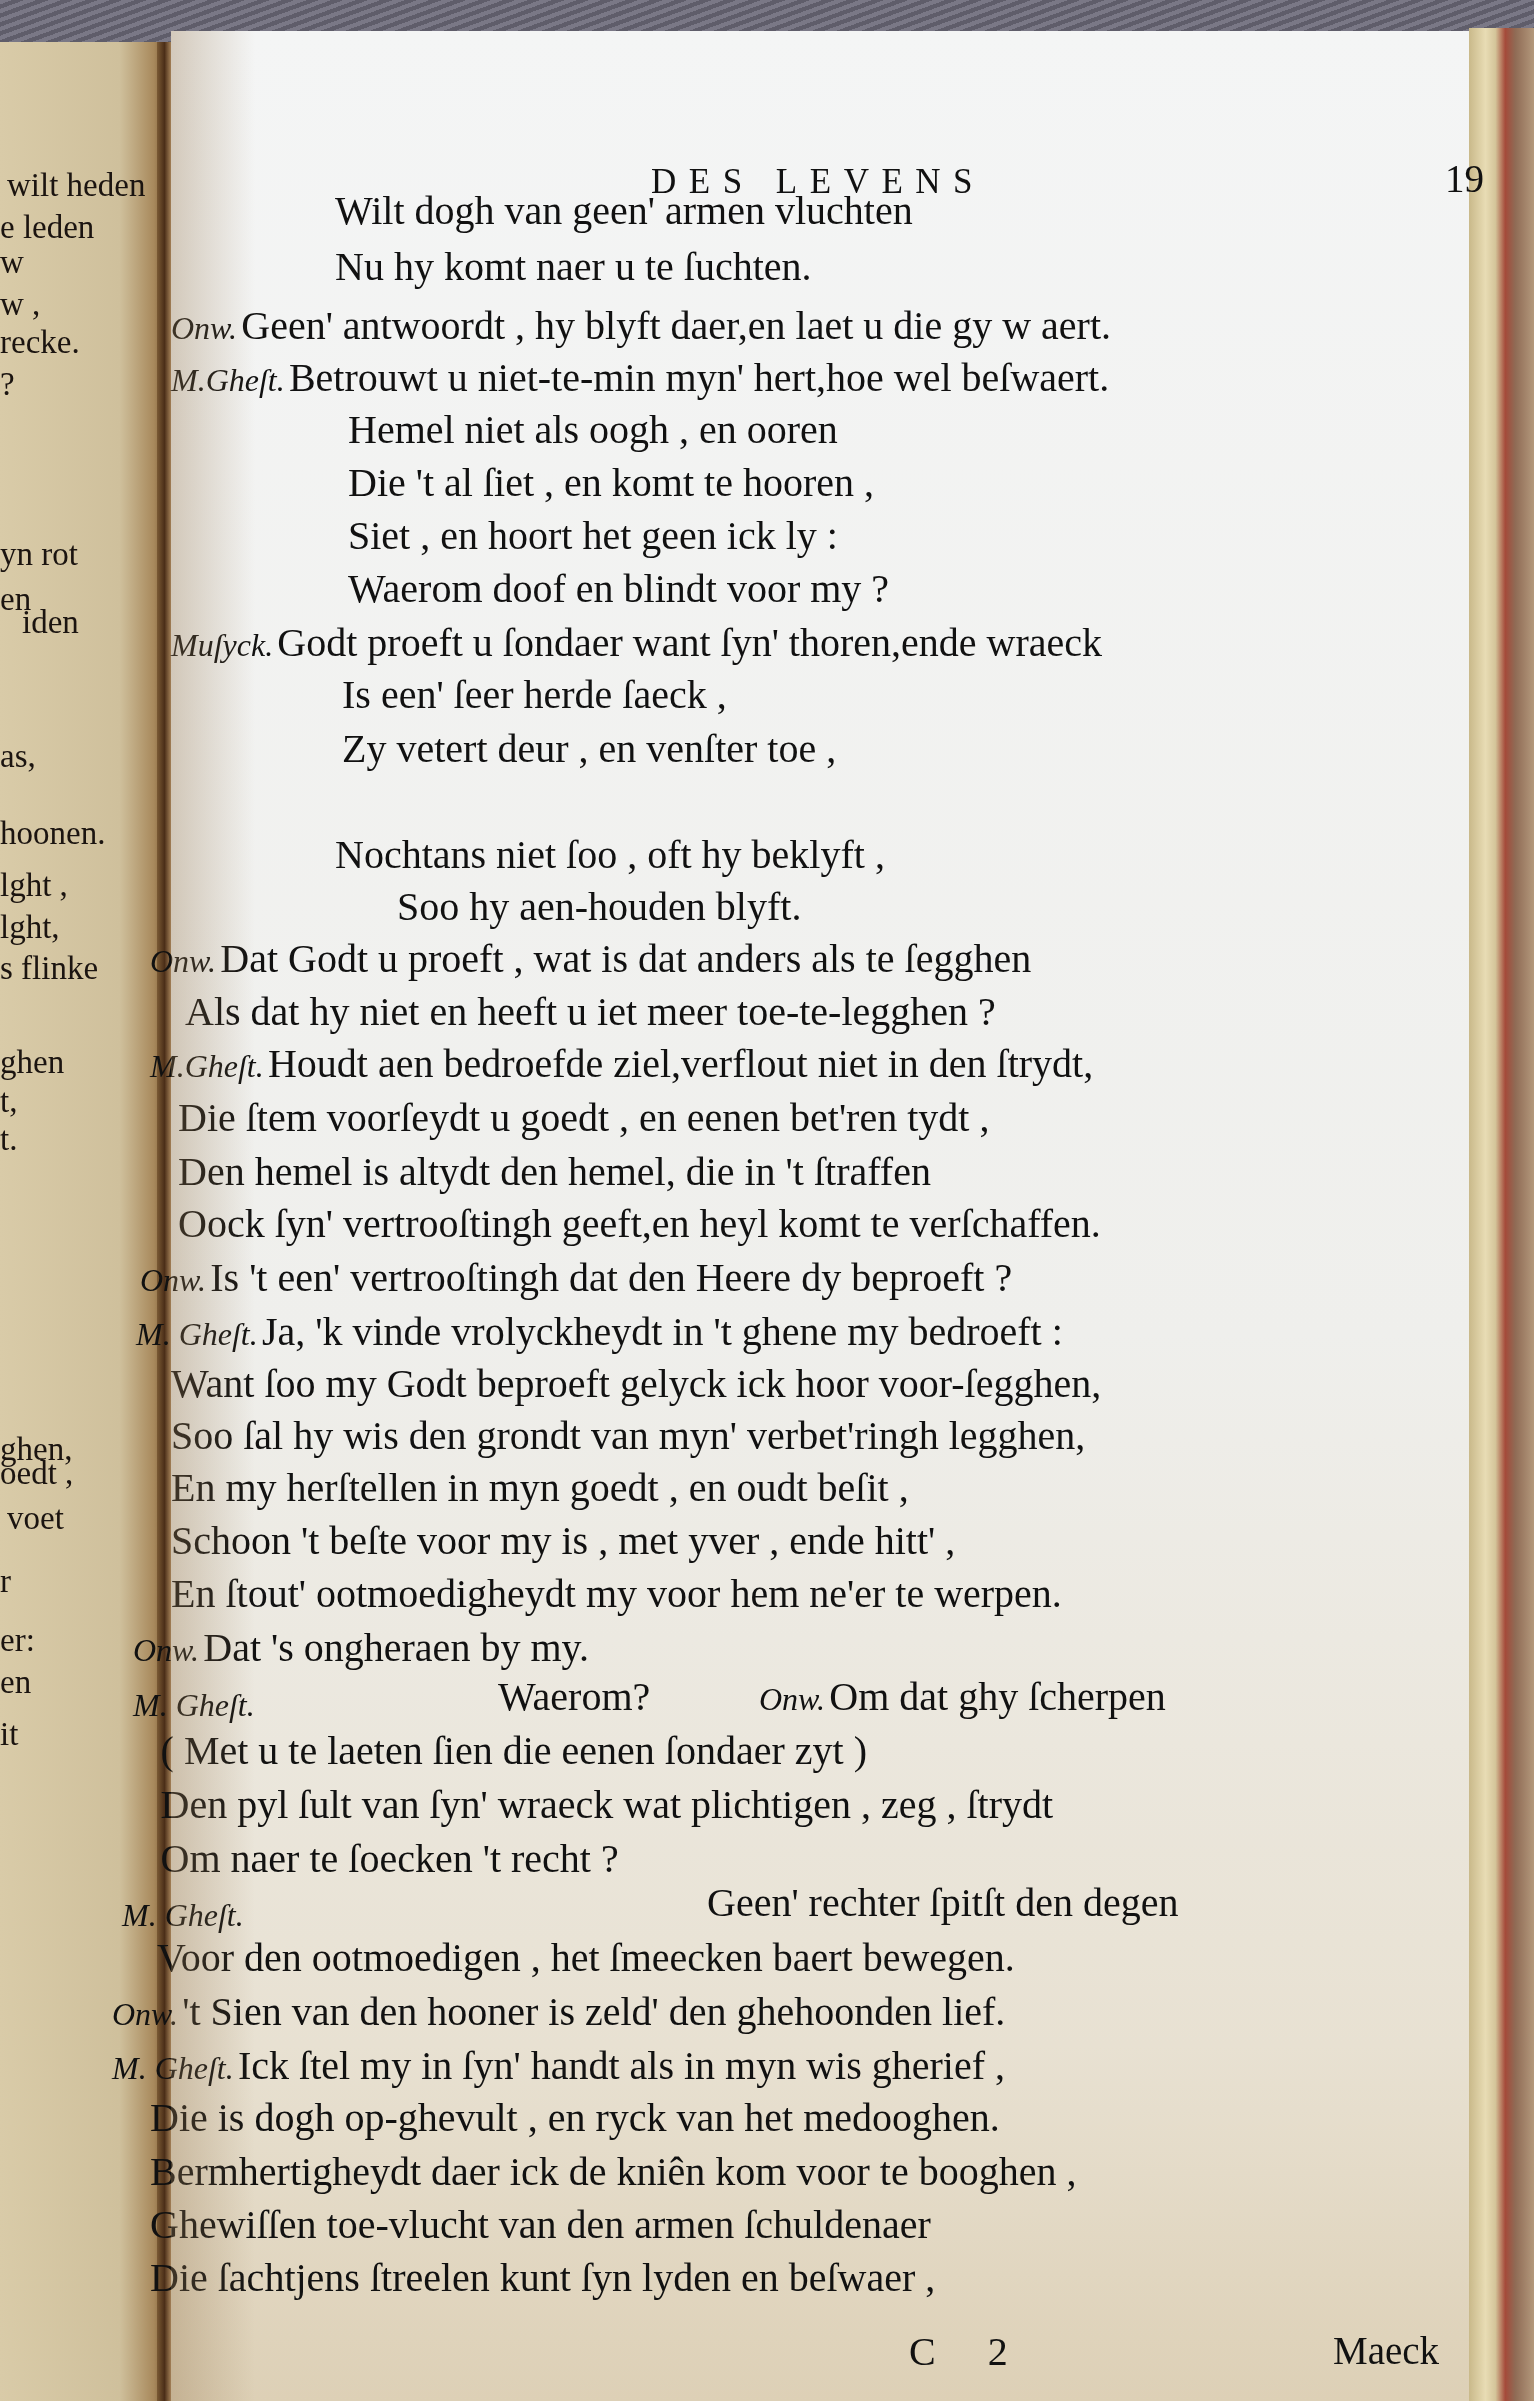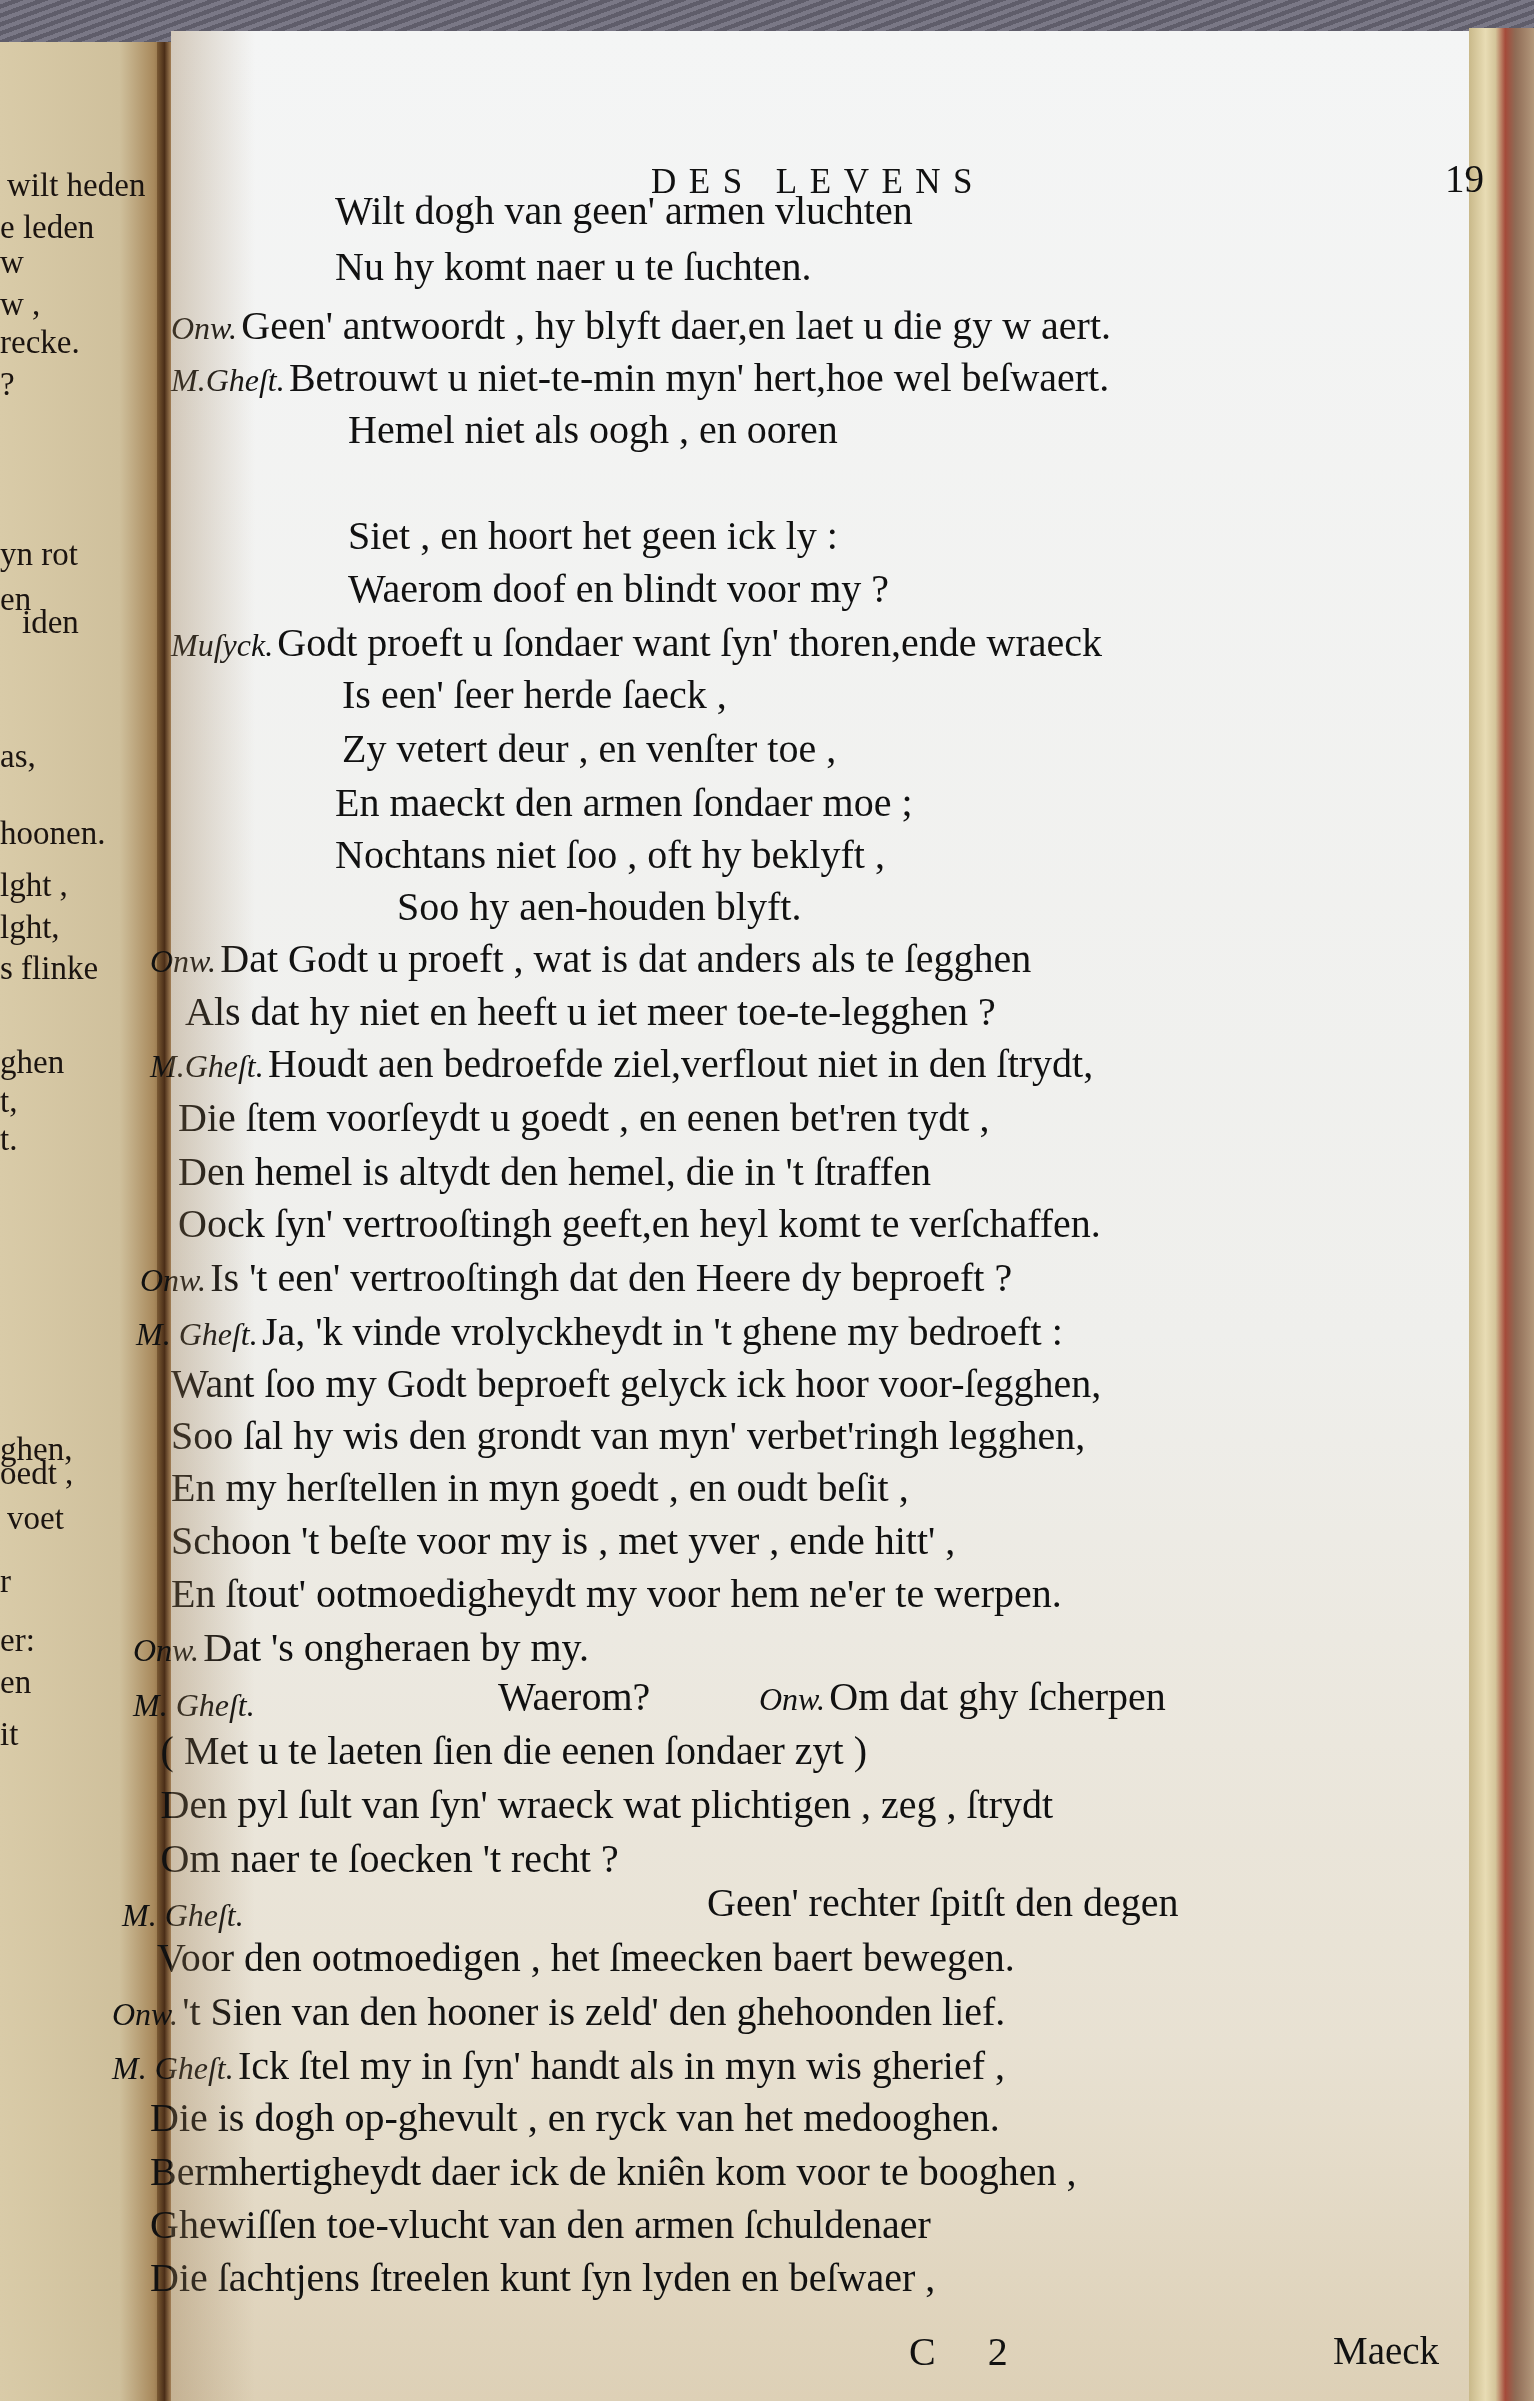--- a/index.html
+++ b/index.html
@@ -54,26 +54,26 @@
 <div class="page" id="right-page">
   <div class="running-head">DES LEVENS</div>
   <div class="page-number">19</div>
   <div class="sig">C 2</div>
   <div class="catch">Maeck</div>
 <div class="line" style="left: 164px; top: 160px;"><span>Wilt dogh van geen' armen vluchten</span></div>
     <div class="line" style="left: 164px; top: 216px;"><span>Nu hy komt naer u te ſuchten.</span></div>
     <div class="line" style="left: 0px; top: 275px;"><span class="speaker">Onw.</span><span>Geen' antwoordt , hy blyft daer,en laet u die gy w aert.</span></div>
     <div class="line" style="left: 0px; top: 327px;"><span class="speaker">M.Gheſt.</span><span>Betrouwt u niet-te-min myn' hert,hoe wel beſwaert.</span></div>
     <div class="line" style="left: 177px; top: 379px;"><span>Hemel niet als oogh , en ooren</span></div>
+    <div class="line" style="left: 177px; top: 432px;"><span>Die 't al ſiet , en komt te hooren ,</span></div>
     <div class="line" style="left: 177px; top: 485px;"><span>Siet , en hoort het geen ick ly :</span></div>
     <div class="line" style="left: 177px; top: 538px;"><span>Waerom doof en blindt voor my ?</span></div>
     <div class="line" style="left: 0px; top: 592px;"><span class="speaker">Muſyck.</span><span>Godt proeft u ſondaer want ſyn' thoren,ende wraeck</span></div>
     <div class="line" style="left: 171px; top: 644px;"><span>Is een' ſeer herde ſaeck ,</span></div>
     <div class="line" style="left: 171px; top: 698px;"><span>Zy vetert deur , en venſter toe ,</span></div>
-    <div class="line" style="left: 164px; top: 752px;"><span>En maeckt den armen ſondaer moe ;</span></div>
     <div class="line" style="left: 164px; top: 804px;"><span>Nochtans niet ſoo , oft hy beklyft ,</span></div>
     <div class="line" style="left: 226px; top: 856px;"><span>Soo hy aen-houden blyft.</span></div>
     <div class="line" style="left: -21px; top: 908px;"><span class="speaker">Onw.</span><span>Dat Godt u proeft , wat is dat anders als te ſegghen</span></div>
     <div class="line" style="left: 14px; top: 961px;"><span>Als dat hy niet en heeft u iet meer toe-te-legghen ?</span></div>
     <div class="line" style="left: -21px; top: 1013px;"><span class="speaker">M.Gheſt.</span><span>Houdt aen bedroefde ziel,verflout niet in den ſtrydt,</span></div>
     <div class="line" style="left: 7px; top: 1067px;"><span>Die ſtem voorſeydt u goedt , en eenen bet'ren tydt ,</span></div>
     <div class="line" style="left: 7px; top: 1121px;"><span>Den hemel is altydt den hemel, die in 't ſtraffen</span></div>
     <div class="line" style="left: 7px; top: 1173px;"><span>Oock ſyn' vertrooſtingh geeft,en heyl komt te verſchaffen.</span></div>
     <div class="line" style="left: -31px; top: 1227px;"><span class="speaker">Onw.</span><span>Is 't een' vertrooſtingh dat den Heere dy beproeft ?</span></div>
     <div class="line" style="left: -35px; top: 1281px;"><span class="speaker">M. Gheſt.</span><span>Ja, 'k vinde vrolyckheydt in 't ghene my bedroeft :</span></div>

